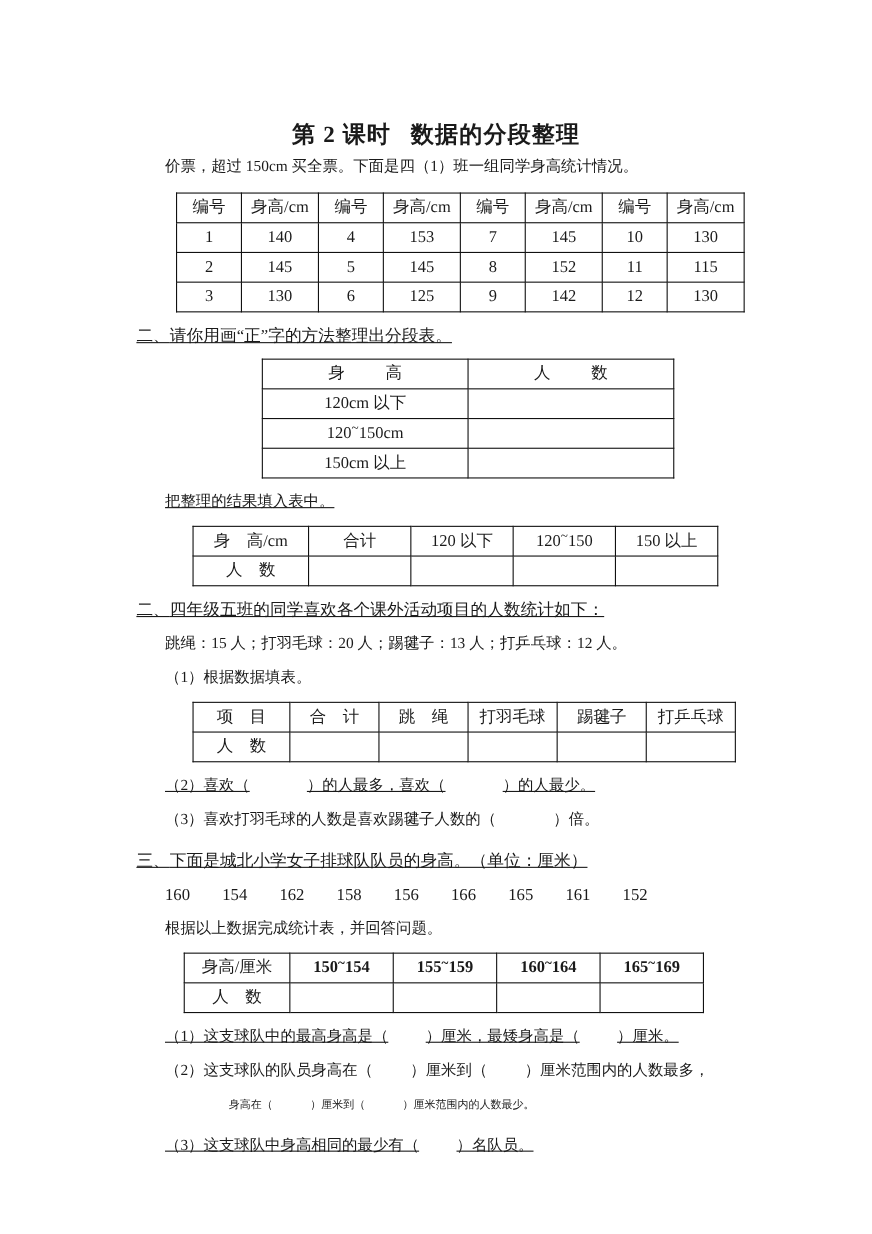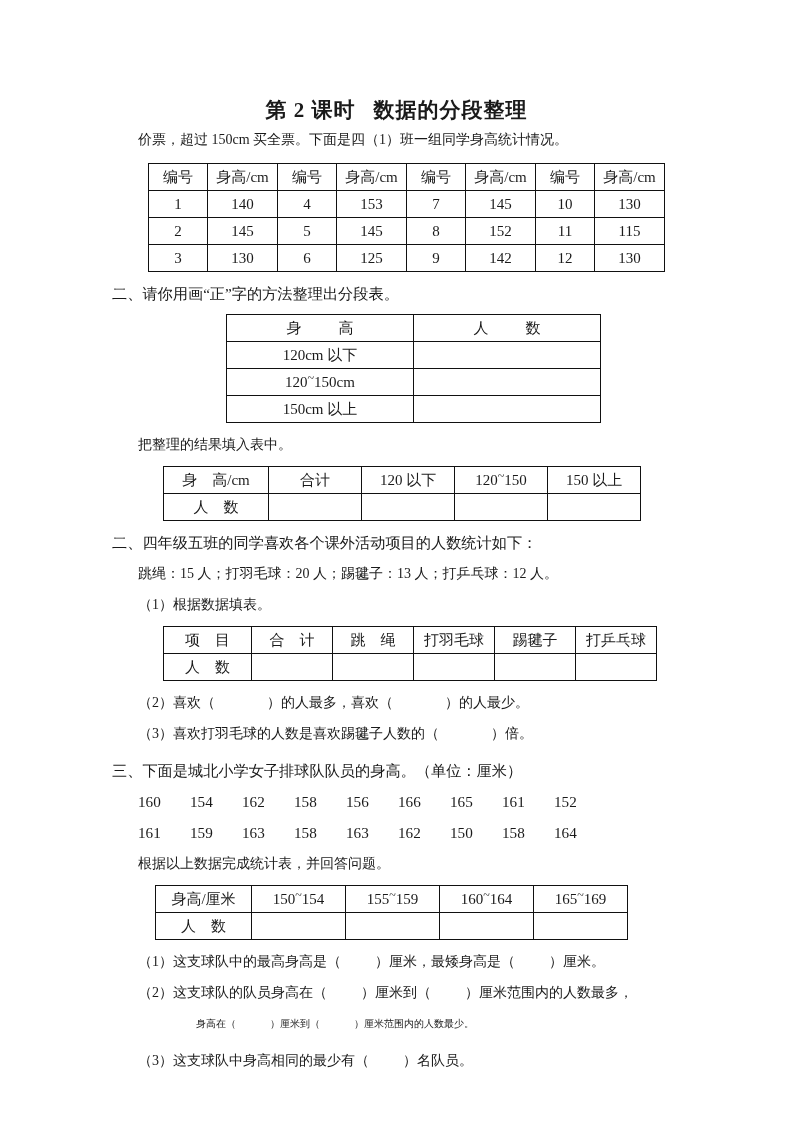--- a/index.html
+++ b/index.html
@@ -12,21 +12,21 @@
     height: 1122px;
     font-family: "Liberation Serif", "DejaVu Serif", serif;
     color: #1a1a1a;
     position: relative;
     overflow: hidden;
   }
   .page {
     position: relative;
     width: 793px;
     height: 1122px;
-    padding: 0;
+    padding: 12px;
     box-sizing: border-box;
   }
 
   
   .doc-title {
     text-align: center;
     font-size: 21px;
     font-weight: bold;
     letter-spacing: 1px;
     margin: 0;
@@ -102,34 +102,34 @@
   .tbl-result td.c-d { width: 92px; }
 
   
   .tbl-act { margin: 6px 0 0 51px; width: 487px; }
   .tbl-act td.c-l { width: 87px; }
   .tbl-act td.c-d { width: 80px; }
 
   
   .tbl-vb { margin: 6px 0 0 43px; width: 467px; }
   .tbl-vb td.c-l { width: 95px; }
-  .tbl-vb td.c-d { width: 93px; }
+  .tbl-vb td.c-d { width: 93px; font-weight: bold; }
 
   
   .data-row {
     font-size: 15.2px;
     line-height: 31px;
     padding-left: 26px;
     margin: 0;
   }
   .data-row span.n {
     display: inline-block;
     width: 52px;
   }
-  .sp-before { margin-top: 6px; }
+  .sp-before { margin-top: 6px; text-decoration: underline; }
 </style>
 </head>
 <body>
 
 <div class="page">
 
   <div class="doc-title">
     <span>第 2 课时</span><span class="gap"></span><span>数据的分段整理</span>
   </div>
 
@@ -262,23 +262,20 @@
       <span>（3）喜欢打羽毛球的人数是喜欢踢毽子人数的（</span><span class="blank-md"></span><span>）倍。</span>
     </div>
 
     <div class="q-head sp-before">
       <span>三、</span><span>下面是城北小学女子排球队队员的身高。（单位：厘米）</span>
     </div>
 
     <div class="data-row">
       <span class="n">160</span><span class="n">154</span><span class="n">162</span><span class="n">158</span><span class="n">156</span><span class="n">166</span><span class="n">165</span><span class="n">161</span><span class="n">152</span>
     </div>
-    <div class="data-row">
-      <span class="n">161</span><span class="n">159</span><span class="n">163</span><span class="n">158</span><span class="n">163</span><span class="n">162</span><span class="n">150</span><span class="n">158</span><span class="n">164</span>
-    </div>
     <div class="q-cont">根据以上数据完成统计表，并回答问题。</div>
 
     <table class="sheet tbl-vb">
       <tbody>
           <tr>
         <td class="c-l">身高/厘米</td>
         <td class="c-d"><span>150</span><span class="tilde">~</span><span>154</span></td>
         <td class="c-d"><span>155</span><span class="tilde">~</span><span>159</span></td>
         <td class="c-d"><span>160</span><span class="tilde">~</span><span>164</span></td>
         <td class="c-d"><span>165</span><span class="tilde">~</span><span>169</span></td>

